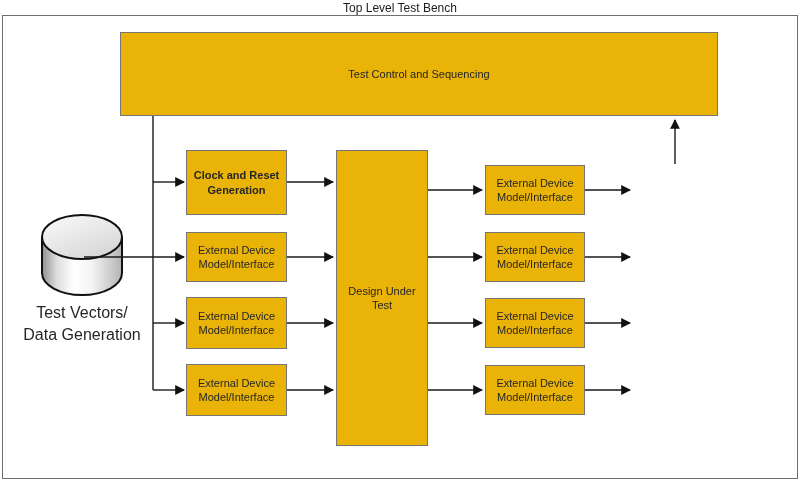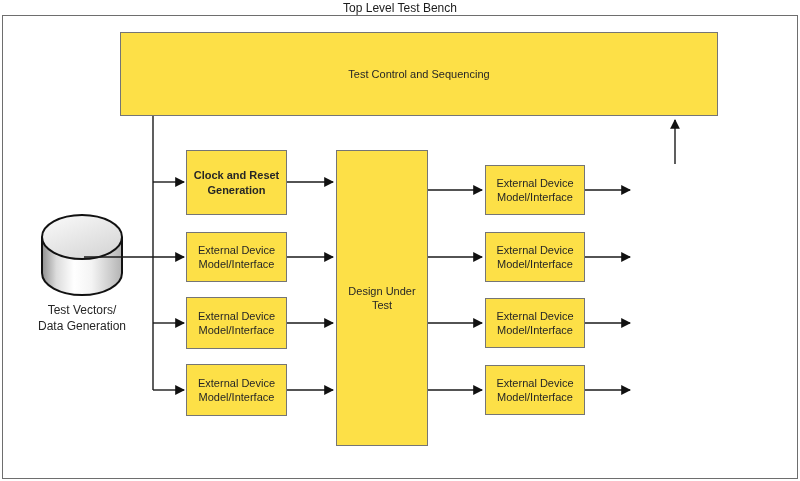--- a/index.html
+++ b/index.html
@@ -20,42 +20,42 @@
 
   .outer-border {
     position: absolute; left: 2px; top: 15px; width: 796px; height: 464px;
     border: 1px solid #6e6e6e; box-sizing: border-box; background: transparent;
   }
 
   svg.connect-layer { position: absolute; left: 0; top: 0; }
 
   .box {
     position: absolute; box-sizing: border-box;
-    background: #fde047; border: 1px solid #757575;
+    background: #eab308; border: 1px solid #757575;
     display: flex; align-items: center; justify-content: center;
     text-align: center; font-size: 11px; line-height: 1.3;
     white-space: pre-line; color: #262626;
   }
 
   
   .n-testcontrol { left: 120px; top: 32px;  width: 598px; height: 84px; }
   .n-clockreset  { left: 186px; top: 150px; width: 101px; height: 65px; font-weight: bold; }
   .n-ldev1       { left: 186px; top: 232px; width: 101px; height: 50px; }
   .n-ldev2       { left: 186px; top: 297px; width: 101px; height: 52px; }
   .n-ldev3       { left: 186px; top: 364px; width: 101px; height: 52px; }
   .n-dut         { left: 336px; top: 150px; width: 92px;  height: 296px; }
   .n-rdev1       { left: 485px; top: 165px; width: 100px; height: 50px; }
   .n-rdev2       { left: 485px; top: 232px; width: 100px; height: 50px; }
   .n-rdev3       { left: 485px; top: 298px; width: 100px; height: 50px; }
   .n-rdev4       { left: 485px; top: 365px; width: 100px; height: 50px; }
   .n-verif       { left: 633px; top: 165px; width: 84px;  height: 250px; }
 
   .cyl-label {
     position: absolute; left: 14px; top: 302px; width: 136px;
-    text-align: center; font-size: 12px; line-height: 1.35;
+    text-align: center; font-size: 16px; line-height: 1.35;
     white-space: pre-line; color: #262626;
   }
 </style>
 </head>
 <body>
 
 <div class="stage">
 
   <div class="diagram-title">Top Level Test Bench</div>
 

